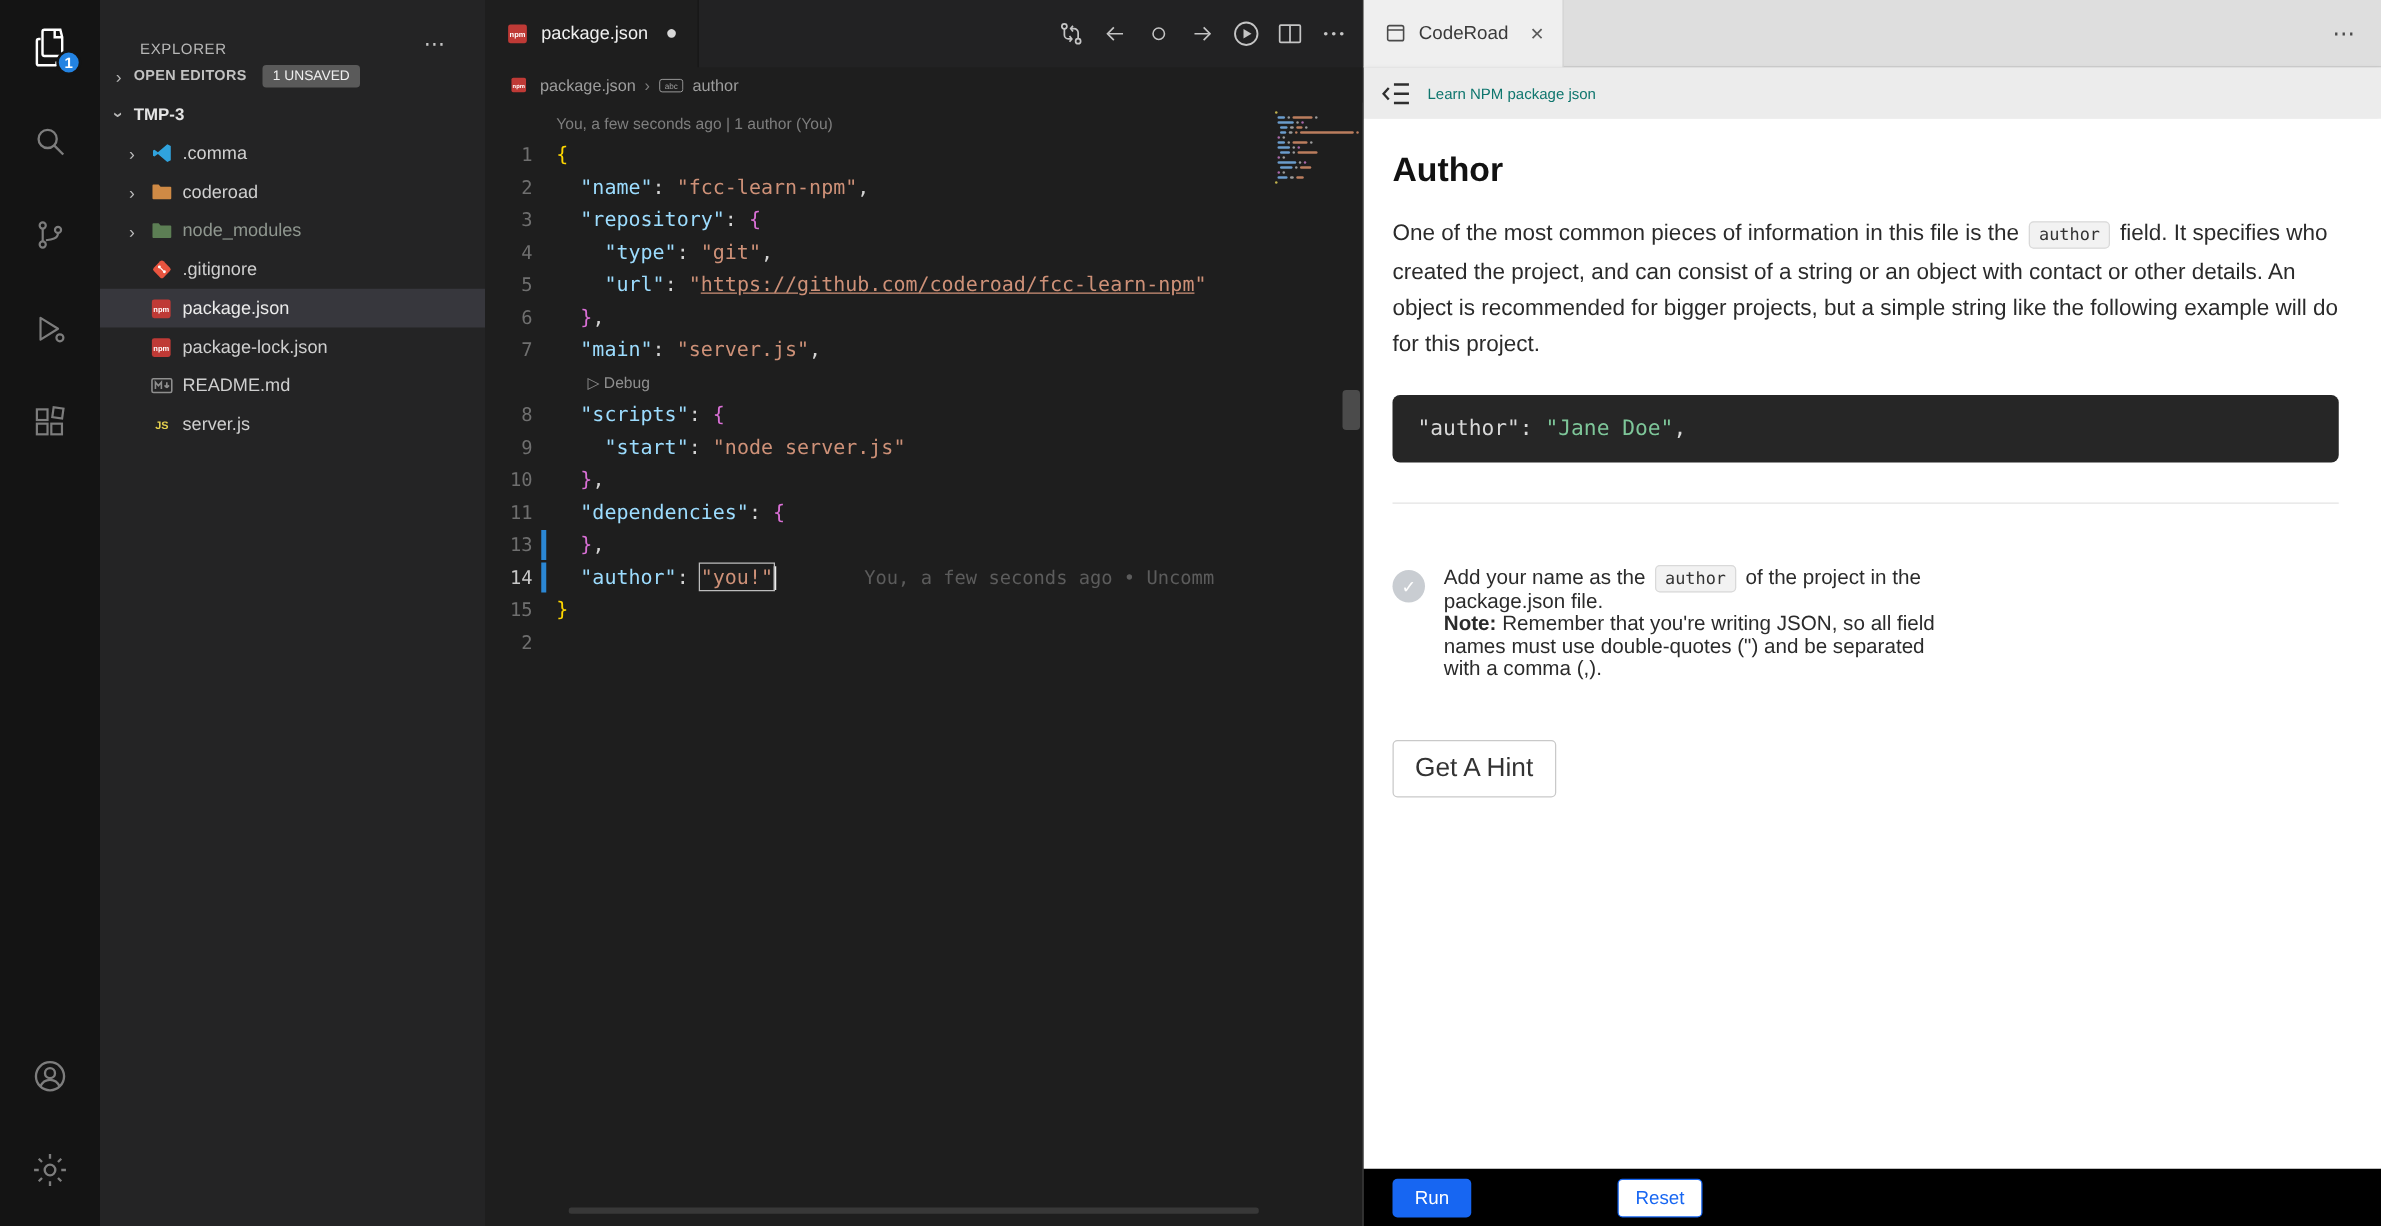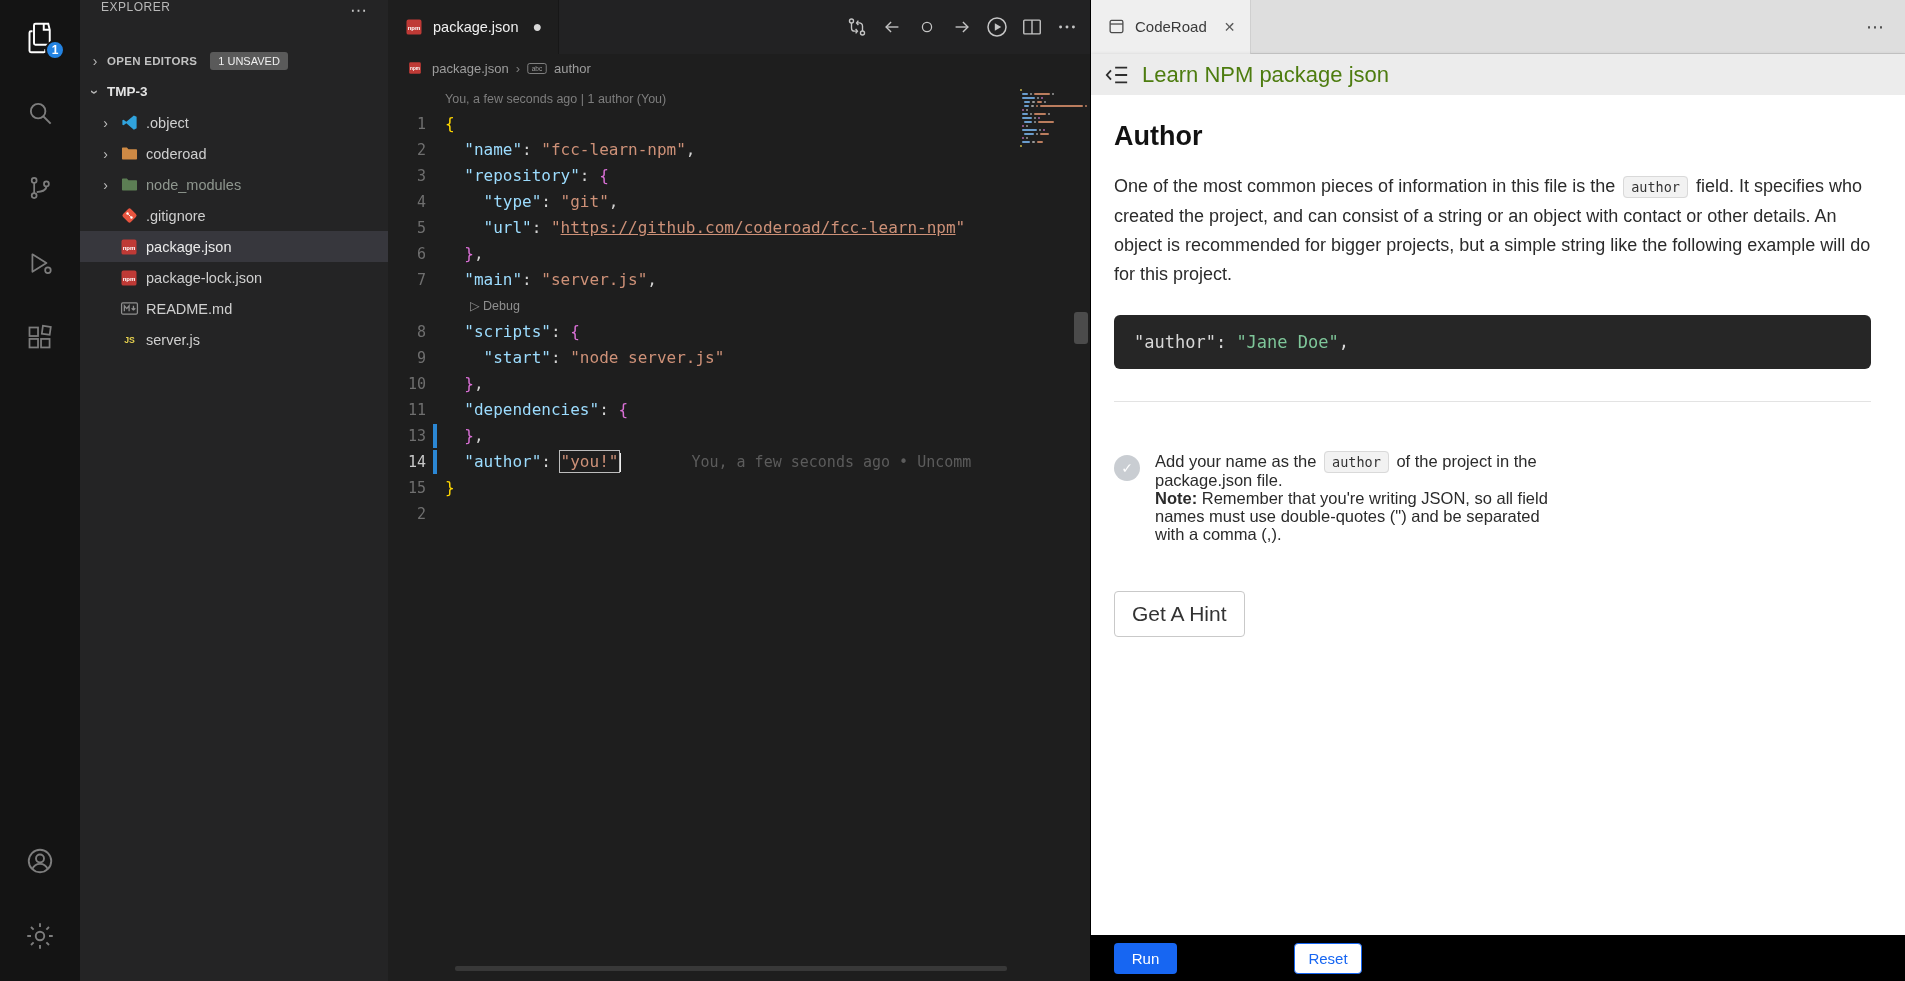--- a/index.html
+++ b/index.html
@@ -9,21 +9,21 @@
   
   .activity-bar{width:80px;background:#141414;display:flex;flex-direction:column}
   .ab-top{flex:1;display:flex;flex-direction:column;align-items:center}
   .ab-bottom{display:flex;flex-direction:column;align-items:center;padding-bottom:8px}
   .ab-icon{width:80px;height:75px;display:flex;align-items:center;justify-content:center;position:relative;color:#7d7d7d;cursor:pointer}
   .ab-icon.active{color:#ffffff}
   .ab-badge{position:absolute;right:15px;bottom:15px;background:#2383e2;color:#fff;font-size:12px;min-width:20px;height:20px;border-radius:10px;display:flex;align-items:center;justify-content:center;font-weight:bold;border:2px solid #141414}
 
   
   .sidebar{width:308px;background:#242425;color:#ccc;display:flex;flex-direction:column}
-  .sb-title-row{height:46px;display:flex;align-items:flex-start;justify-content:space-between;padding:0 21px}
+  .sb-title-row{height:46px;display:flex;align-items:flex-end;justify-content:space-between;padding:0 32px}
   .sb-title{font-size:12px;letter-spacing:.5px;color:#b8b8b8}
   .sb-more{color:#c5c5c5;font-size:17px;cursor:pointer}
   .sb-section{height:30px;display:flex;align-items:center;padding:0 9px;gap:6px}
   .sb-chevron{color:#b8b8b8;font-size:14px;width:12px;text-align:center}
   .sb-chevron.expanded{display:inline-block;transform:rotate(90deg)}
   .sb-open-editors{font-size:11.5px;font-weight:700;color:#c2c2c2;letter-spacing:.3px}
   .sb-badge{background:#5a5a5a;color:#efefef;font-size:11px;padding:3px 8px;border-radius:3px;margin-left:7px}
   .sb-root{height:31px;display:flex;align-items:center;gap:6px;padding:0 9px;font-weight:700;font-size:13.5px;color:#e4e4e4;cursor:pointer}
   .tree{flex:1;overflow:hidden}
   .tree-item{height:31px;display:flex;align-items:center;font-size:14.5px;color:#cfcfcf;cursor:pointer;padding-left:19px;gap:7px;white-space:nowrap}
@@ -64,21 +64,21 @@
   .hscroll{position:absolute;bottom:10px;left:67px;width:552px;height:5px;background:#383838;border-radius:2px;cursor:pointer}
 
   
   .coderoad{flex:1;display:flex;flex-direction:column;background:#fff;border-left:1px solid #000}
   .cr-tabbar{height:54px;background:#dedede;display:flex;align-items:center;justify-content:space-between;padding-right:20px;border-bottom:1px solid #c9c9c9}
   .cr-tab{height:54px;display:flex;align-items:center;gap:9px;padding:0 15px;background:#efefef;color:#3a3a3a;font-size:15px;border-right:1px solid #cfcfcf;cursor:pointer}
   .cr-close{color:#5a5a5a;font-size:14px;margin-left:8px;cursor:pointer}
   .cr-more{color:#4a4a4a;font-size:18px;letter-spacing:1px;cursor:pointer}
   .cr-header{height:41px;background:#ececec;display:flex;align-items:center;gap:13px;padding:0 16px 0 14px;box-shadow:0 1px 4px rgba(0,0,0,.18)}
   .cr-back{display:flex;align-items:center;cursor:pointer}
-  .cr-header-title{font-size:22px;color:#4d7c0f}
+  .cr-header-title{font-size:12px;color:#0f766e}
   .cr-body{flex:1;background:#fff;padding:22px 34px 0 23px;overflow:hidden;color:#2b2b2b}
   .cr-h2{font-size:27px;font-weight:700;color:#121212;margin:4px 0 20px}
   .cr-p{font-size:18px;line-height:29px;color:#2b2b2b}
   .chip{font-family:"DejaVu Sans Mono","Liberation Mono",monospace;font-size:13.5px;background:#f2f2f2;border:1px solid #d9d9d9;border-radius:4px;padding:2px 7px;color:#333;margin:0 3px;white-space:nowrap}
   .cr-codeblock{margin-top:26px;background:#262626;border-radius:6px;padding:17px 20px;font-family:"DejaVu Sans Mono","Liberation Mono",monospace;font-size:17px}
   .cb-k{color:#d8d8d8}.cb-p{color:#d8d8d8}.cb-s{color:#7ec699}
   .cr-divider{border:none;border-top:1px solid #e3e3e3;margin:32px 0 0}
   .cr-task{display:flex;gap:15px;margin-top:50px}
   .cr-check{width:26px;height:26px;border-radius:50%;background:#c9cdd2;color:#fff;display:flex;align-items:center;justify-content:center;font-size:14px;flex:none;margin-top:3px}
   .cr-task-text{font-size:16.5px;line-height:18px;color:#2b2b2b;max-width:395px}
@@ -163,21 +163,21 @@
       <span>TMP-3</span>
     </div>
     <div class="tree">
         <div class="tree-item">
           <span class="tw">›</span>
           <span class="ti">
             <svg width="19" height="19" viewBox="0 0 24 24">
               <path fill="#30a3dd" d="M17.5 3 8 11.2 4.5 8.5 3 9.3v5.4l1.5.8L8 12.8l9.5 8.2 3.5-1.7V4.7z"></path>
             </svg>
           </span>
-          <span class="tree-label">.object</span>
+          <span class="tree-label">.comma</span>
         </div>
         <div class="tree-item">
           <span class="tw">›</span>
           <span class="ti">
             <svg width="19" height="19" viewBox="0 0 24 24">
               <path fill="#cf8a45" d="M2.5 5.5a1 1 0 0 1 1-1h5.2l2 2.2h9.8a1 1 0 0 1 1 1v10.8a1 1 0 0 1-1 1H3.5a1 1 0 0 1-1-1z"></path>
             </svg>
           </span>
           <span class="tree-label">coderoad</span>
         </div>

